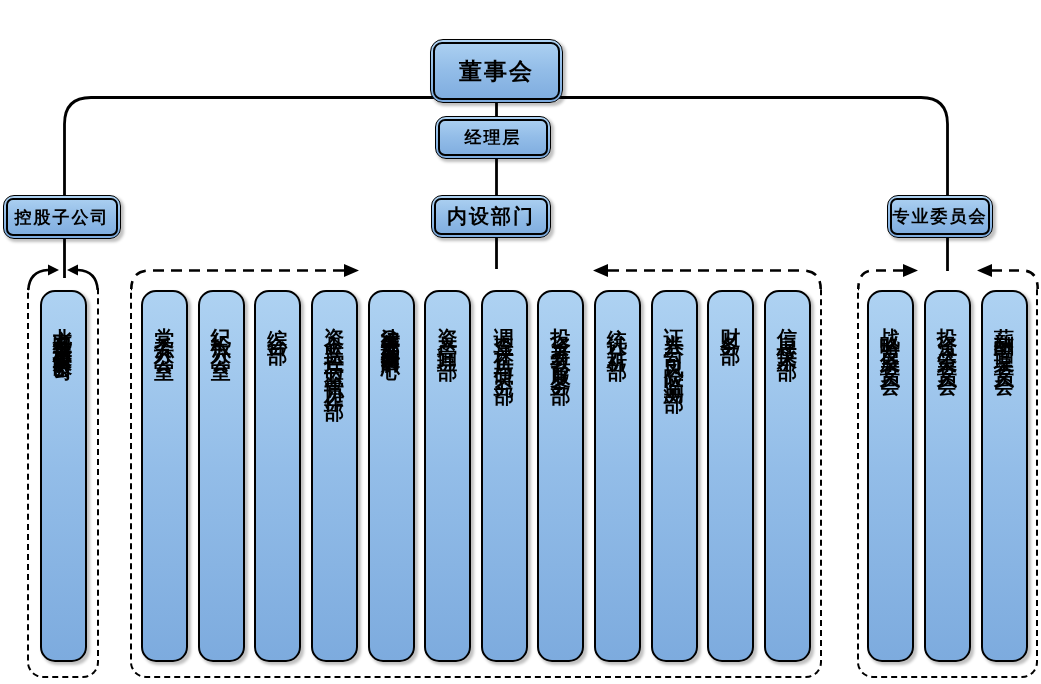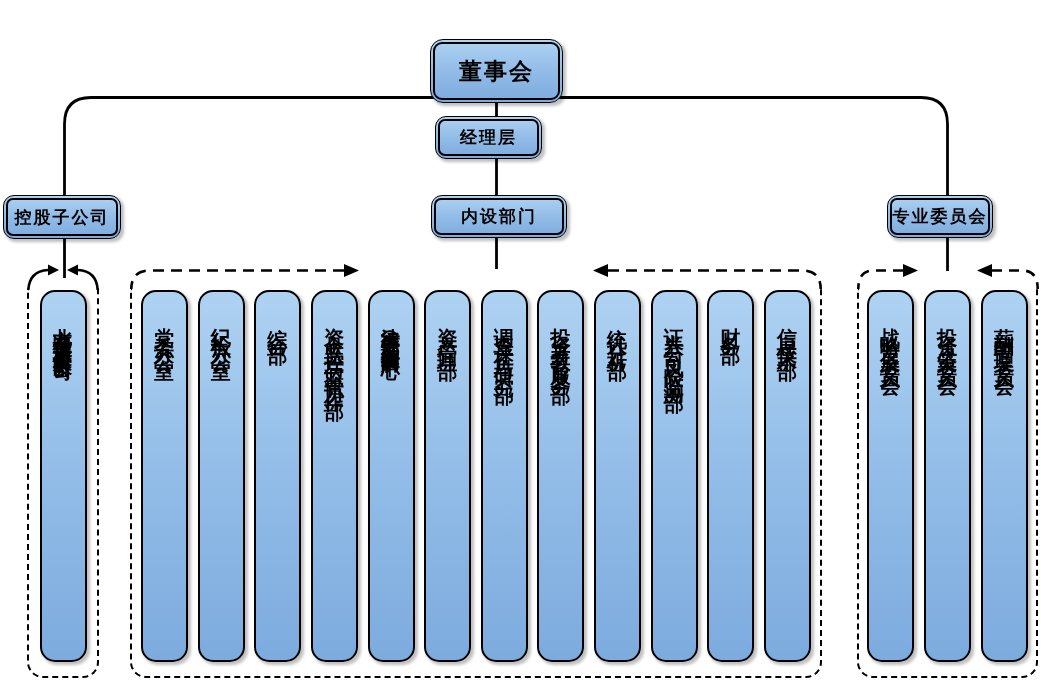--- a/index.html
+++ b/index.html
@@ -22,22 +22,22 @@
     box-shadow:2.5px 2.5px 3px rgba(0,0,0,0.25);
     font-weight:bold;z-index:2;box-sizing:border-box;
   }
   .node::before{
     content:"";position:absolute;inset:2px;border:2.6px solid var(--line);
     border-radius:7px;pointer-events:none;
   }
   .node span{position:relative;letter-spacing:2px;}
   #node-root{left:430px;top:3px;width:133px;height:64px;font-size:23px;border-radius:13px;margin-top:36px;}
   #node-root::before{border-radius:9px;}
-  #node-mgmt{left:435px;top:116px;width:107px;height:43px;font-size:17px;}
-  #node-internal{left:431px;top:195px;width:136px;height:43px;font-size:17px;}
+  #node-mgmt{left:435px;top:116px;width:116px;height:43px;font-size:17px;}
+  #node-internal{left:431px;top:195px;width:120px;height:43px;font-size:20px;}
   #node-subs{left:3px;top:195px;width:118px;height:44px;font-size:17px;align-items:center;}
   #node-comm{left:887px;top:195px;width:106px;height:43px;font-size:17px;}
   
   .group{
     position:absolute;top:288px;height:390px;z-index:1;box-sizing:border-box;
     border:2.6px dashed var(--line);border-top:none;border-radius:0 0 16px 16px;
     display:flex;align-items:flex-start;
   }
   #group-subsidiaries{left:27px;width:72px;justify-content:center;}
   #group-departments{left:130px;width:692px;justify-content:space-between;padding:0 9px;}

